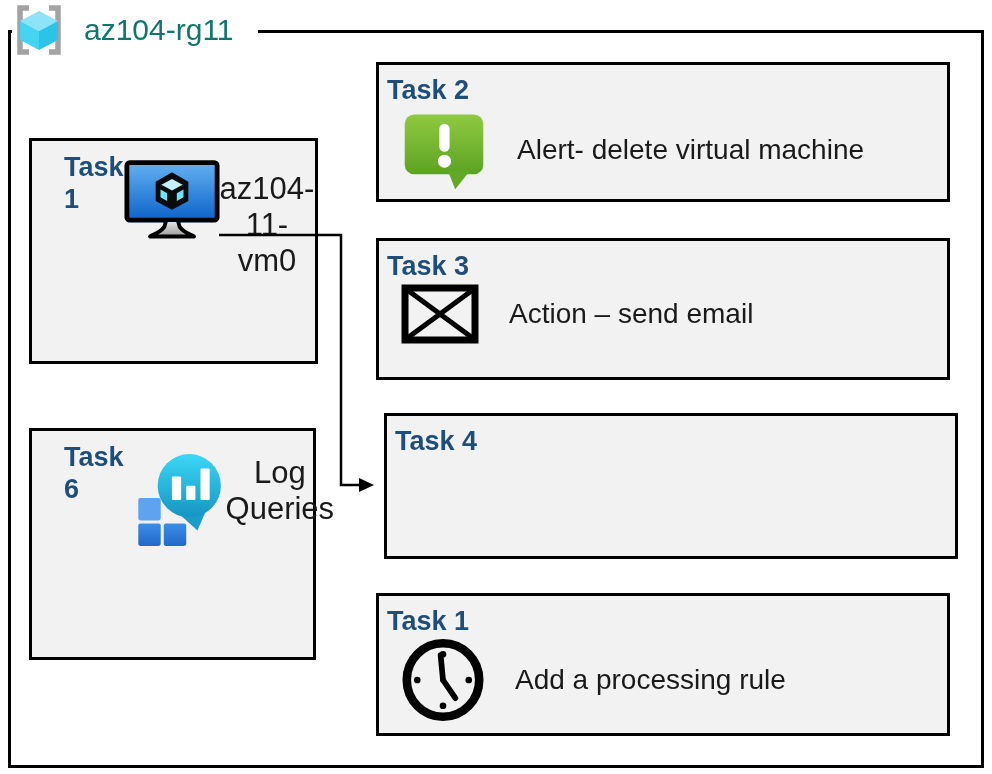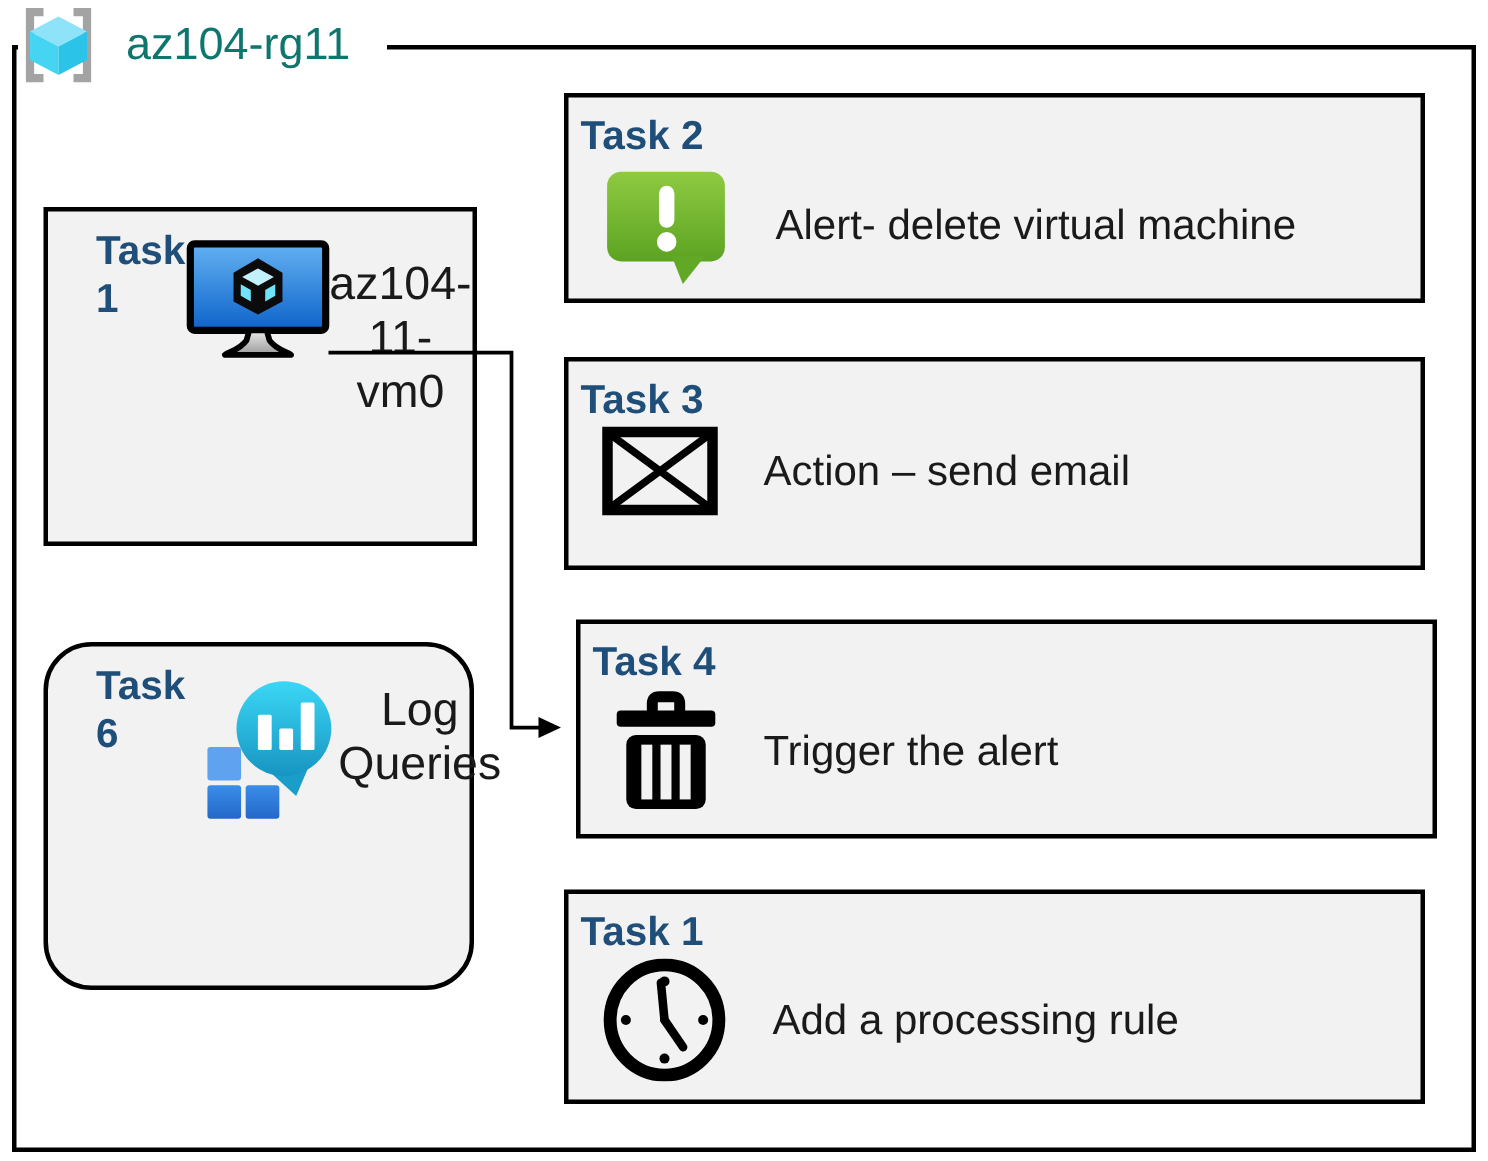--- a/index.html
+++ b/index.html
@@ -23,21 +23,21 @@
   .box-left .icon-wrap{display:flex;justify-content:center;margin-top:8px;}
   .box-left .task-label{margin-top:20px;text-align:center;font-size:31px;color:var(--label-text,#1a1a1a);}
   #task6.box-left .task-label{margin-top:14px;}
 
   
   .box-right{display:flex;flex-direction:column;padding:9px 8px;}
   .box-right .row{display:flex;align-items:center;gap:30px;margin-left:14px;margin-top:2px;}
   .box-right .task-label{font-size:28px;color:var(--label-text,#1a1a1a);white-space:nowrap;}
 
   #task1{left:29px;top:138px;width:289px;height:226px;}
-  #task6{left:29px;top:428px;width:287px;height:232px;border-radius:32px;}
+  #task6{left:29px;top:428px;width:287px;height:232px;}
   #task2{left:376px;top:62px;width:574px;height:140px;}
   #task3{left:376px;top:238px;width:574px;height:142px;}
   #task4{left:384px;top:413px;width:574px;height:146px;}
   #task5{left:376px;top:593px;width:574px;height:143px;}
 
   .connector-layer{position:absolute;left:0;top:0;width:992px;height:774px;z-index:5;pointer-events:none;}
 </style>
 </head>
 <body>
 
@@ -135,31 +135,20 @@
       <svg width="78" height="60" viewBox="0 0 78 60">
         <rect x="4" y="4" width="70" height="52" fill="none" stroke="#000" stroke-width="7"></rect>
         <path d="M5,5 L73,55 M73,5 L5,55" stroke="#000" stroke-width="5" fill="none"></path>
       </svg>
       <div class="task-label">Action – send email</div>
     </div>
   </div>
 
   <div class="task-box box-right" id="task4">
     <div class="task-title">Task 4</div>
-    <div class="row">
-      <svg width="70" height="84" viewBox="0 0 76 92">
-        <path d="M28,17 V11 Q28,6 33,6 H43 Q48,6 48,11 V17" fill="none" stroke="#000" stroke-width="8"></path>
-        <rect x="2" y="16" width="72" height="12" rx="3" fill="#000"></rect>
-        <rect x="9" y="34" width="58" height="54" rx="7" fill="#000"></rect>
-        <rect x="20" y="41" width="8" height="40" fill="#f2f2f2"></rect>
-        <rect x="34" y="41" width="8" height="40" fill="#f2f2f2"></rect>
-        <rect x="48" y="41" width="8" height="40" fill="#f2f2f2"></rect>
-      </svg>
-      <div class="task-label">Trigger the alert</div>
-    </div>
   </div>
 
   <div class="task-box box-right" id="task5">
     <div class="task-title">Task 1</div>
     <div class="row">
       <svg width="84" height="82" viewBox="0 0 88 86">
         <ellipse cx="44" cy="43" rx="38" ry="38.5" fill="none" stroke="#000" stroke-width="9"></ellipse>
         <circle cx="44" cy="16" r="3.5" fill="#000"></circle>
         <circle cx="71" cy="43" r="3.5" fill="#000"></circle>
         <circle cx="44" cy="70" r="3.5" fill="#000"></circle>

